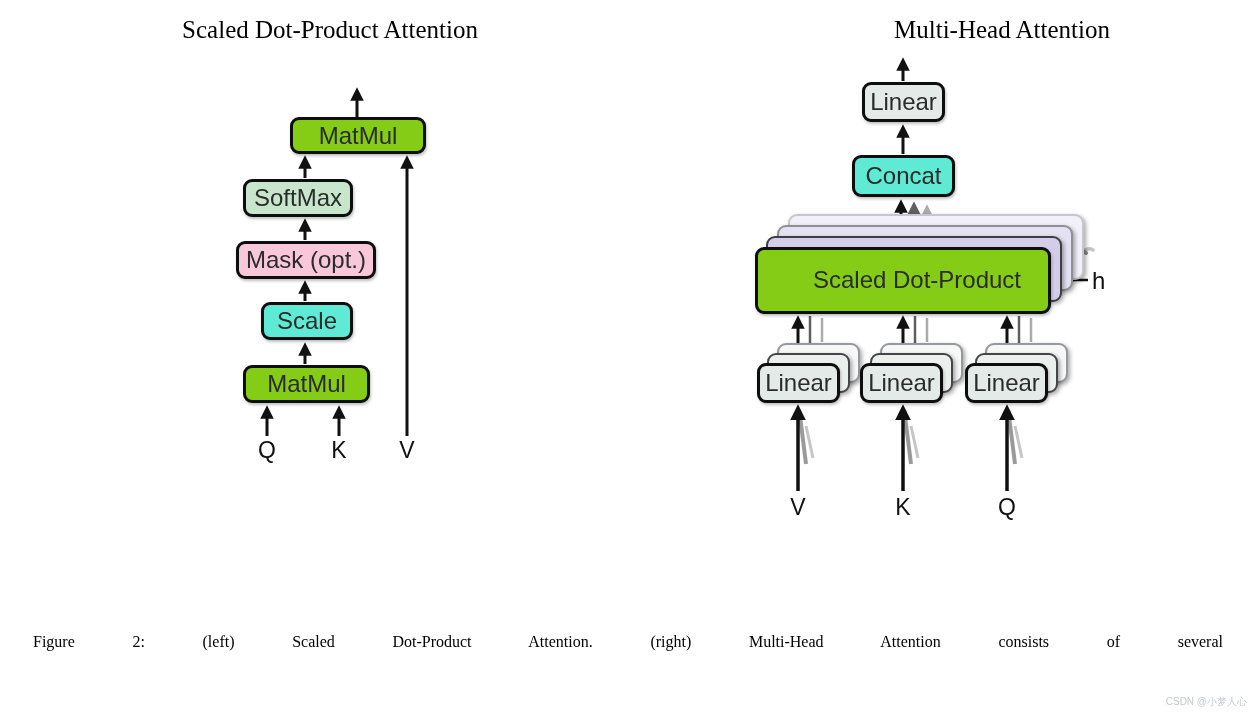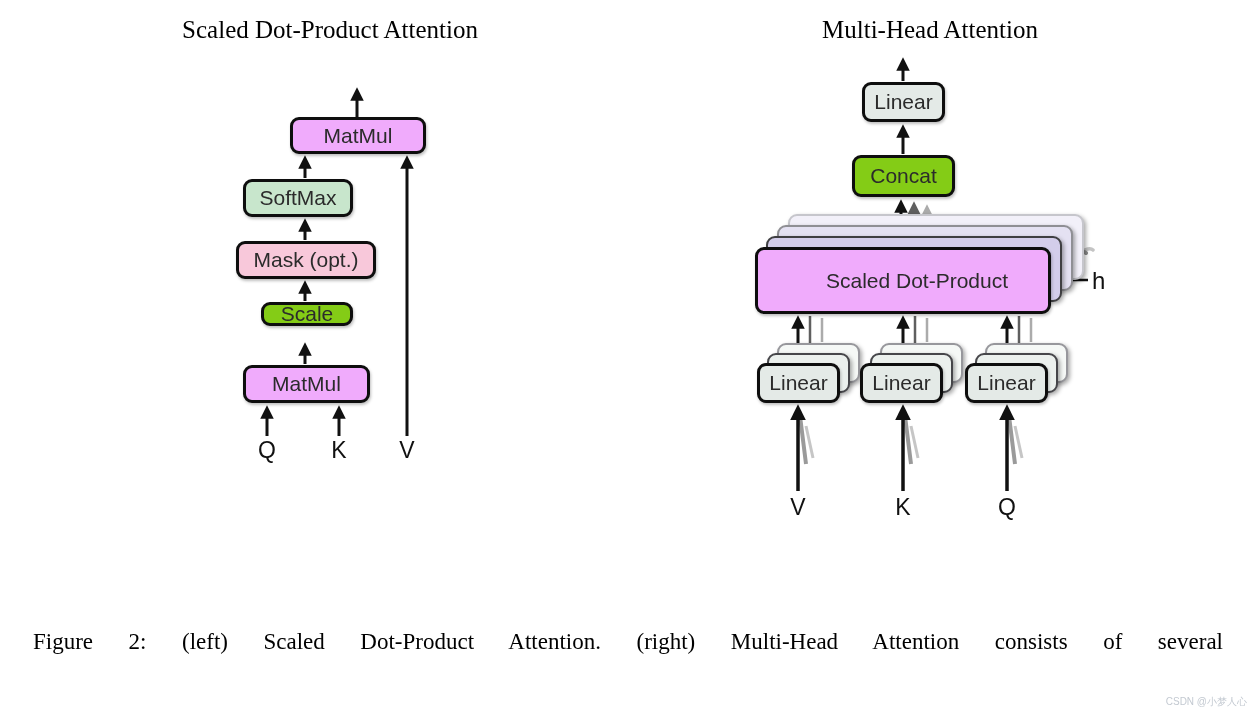--- a/index.html
+++ b/index.html
@@ -10,56 +10,56 @@
   }
   .title {
     position:absolute; width:360px; text-align:center;
     font-family:"Liberation Serif", serif; font-size:25px; color:#000;
     white-space:nowrap;
   }
   .arrows { position:absolute; left:0; top:0; }
   .node {
     position:absolute; display:flex; align-items:center; justify-content:center;
     border:3px solid #0e0e0e; border-radius:9px;
-    font-size:21px; color:#2b2b2b; text-align:center;
+    font-size:24px; color:#2b2b2b; text-align:center;
     box-shadow:1px 2px 3px rgba(0,0,0,.25);
   }
-  .purple { background:#f0abfc; }
+  .purple { background:#84cc16; }
   .green  { background:#c8e6cc; }
   .pink   { background:#f8c8da; }
-  .yellow { background:#84cc16;text-align:center; }
+  .yellow { background:#5eead4;text-align:center; }
   .gray   { background:#e4eae7; }
   .sheet {
     position:absolute; border-radius:9px;
     box-shadow:2px 2px 4px rgba(0,0,0,.35);
   }
   .io-label {
     position:absolute; width:40px; text-align:center;
     font-size:23px; color:#111;
   }
   .h-label { position:absolute; font-size:24px; color:#111; }
   .sdpa-text { line-height:1.2; }
   .caption {
     position:absolute; left:33px; top:625px; width:1190px;
-    font-family:"Liberation Serif", serif; font-size:23px; color:#000;
+    font-family:"Liberation Serif", serif; font-size:16px; color:#000;
     line-height:34px;
   }
   .caption .just { text-align:justify; text-align-last:justify; }
   .watermark {
     position:absolute; right:7px; top:695px;
     font-size:10px; color:#c3c9d1;
   }
 </style>
 </head>
 <body>
 
 <div class="page">
 
   <div class="title" style="left:150px; top:16px;">Scaled Dot-Product Attention</div>
-  <div class="title" style="left:750px; top:16px;">Multi-Head Attention</div>
+  <div class="title" style="left:750px; top:16px;text-align:right;">Multi-Head Attention</div>
 
   <svg class="arrows" width="1254" height="721" viewBox="0 0 1254 721">
     <defs>
       <marker id="ah-k" markerWidth="4.5" markerHeight="4.5" refX="0.6" refY="2.25" orient="auto" markerUnits="strokeWidth">
         <path d="M0,0 L4.5,2.25 L0,4.5 Z" fill="#111111"></path>
       </marker>
       <marker id="ah-g" markerWidth="4.5" markerHeight="4.5" refX="0.6" refY="2.25" orient="auto" markerUnits="strokeWidth">
         <path d="M0,0 L4.5,2.25 L0,4.5 Z" fill="#5f5f5f"></path>
       </marker>
       <marker id="ah-l" markerWidth="4.5" markerHeight="4.5" refX="0.6" refY="2.25" orient="auto" markerUnits="strokeWidth">
@@ -104,21 +104,21 @@
 
     <path d="M1034,301 C1026,304 1036,294 1044,288 C1056,279 1052,272 1062,262 C1068,256 1076,253 1079,256" fill="none" stroke="#c4c4c4" stroke-width="3.5" stroke-linecap="round" transform="translate(14,-6)"></path>
     <path d="M1034,301 C1026,304 1036,294 1044,288 C1056,279 1052,272 1062,262 C1068,256 1076,253 1079,256" fill="none" stroke="#8c8c8c" stroke-width="4" stroke-linecap="round" transform="translate(7,-3)"></path>
     <path d="M1034,301 C1026,304 1036,294 1044,288 C1056,279 1052,272 1062,262 C1068,256 1076,253 1079,256" fill="none" stroke="#111" stroke-width="4.5" stroke-linecap="round"></path>
     <line x1="1070" y1="280" x2="1088" y2="280" stroke="#111" stroke-width="2.5"></line>
   </svg>
 
   <div class="node purple" style="left:290px; top:117px; width:136px; height:37px;">MatMul</div>
   <div class="node green" style="left:243px; top:179px; width:110px; height:38px;">SoftMax</div>
   <div class="node pink" style="left:236px; top:241px; width:140px; height:38px;">Mask (opt.)</div>
-  <div class="node yellow" style="left:261px; top:302px; width:92px;  height:24px;">Scale</div>
+  <div class="node yellow" style="left:261px; top:302px; width:92px;  height:38px;">Scale</div>
   <div class="node purple" style="left:243px; top:365px; width:127px; height:38px;">MatMul</div>
 
   <div class="io-label" style="left:247px; top:437px;">Q</div>
   <div class="io-label" style="left:319px; top:437px;">K</div>
   <div class="io-label" style="left:387px; top:437px;">V</div>
 
   <div class="node gray" style="left:862px; top:82px;  width:83px;  height:40px;">Linear</div>
   <div class="node yellow" style="left:852px; top:155px; width:103px; height:42px;">Concat</div>
 
   <div class="sheet" style="left:788px; top:214px; width:296px; height:66px; background:#f2f0f9; border:2.5px solid #c6c6cc;"></div>

